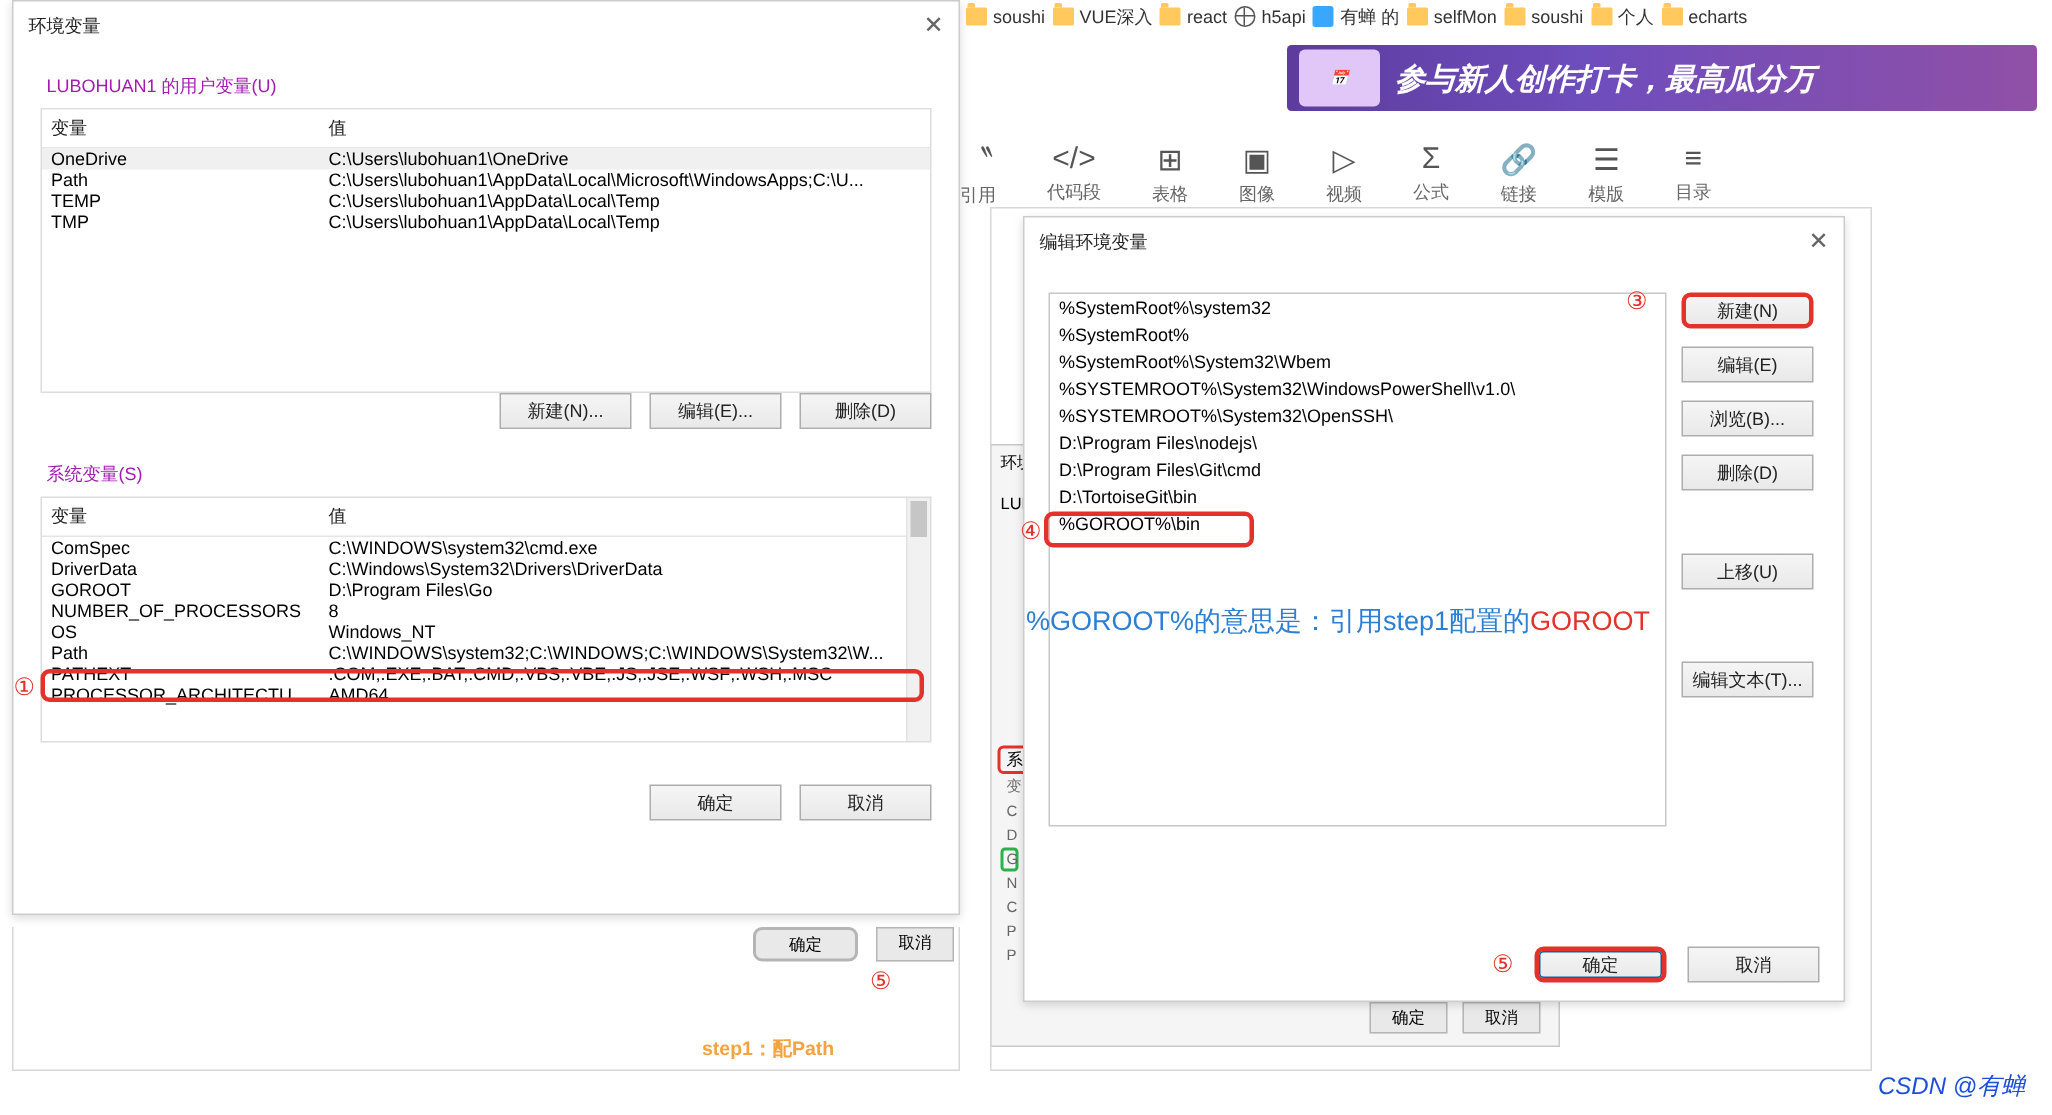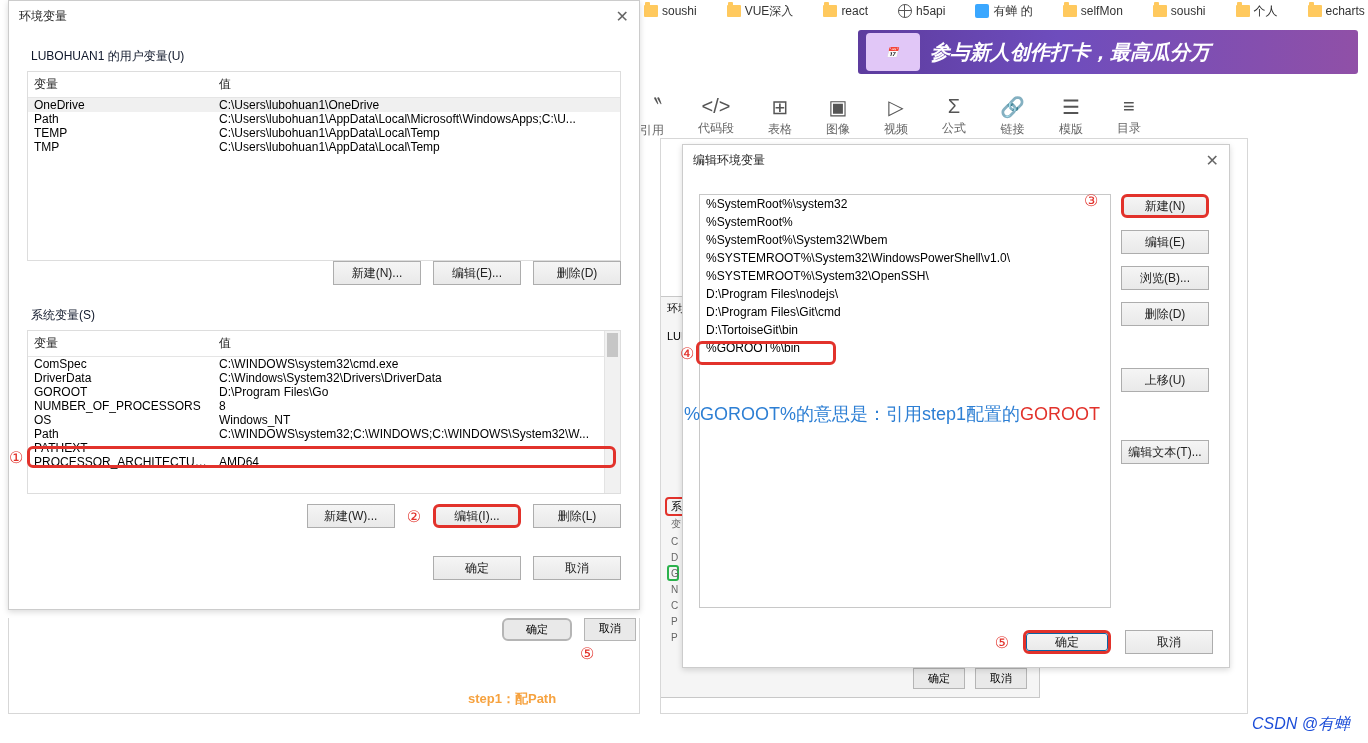--- a/index.html
+++ b/index.html
@@ -1,33 +1,33 @@
 <!DOCTYPE html>
 <html><head>
 <meta charset="utf-8">
 <style>
   * { box-sizing: border-box; font-family: "Microsoft YaHei", Tahoma, Arial, sans-serif; }
   body { margin: 0; width: 1368px; height: 743px; background: #fff; position: relative; overflow: hidden; font-size: 12px; }
-  .bookmarks { position: absolute; top: 0; left: 640px; right: 0; height: 22px; display: flex; gap: 30px; align-items:center; padding-left: 4px;}
+  .bookmarks { position: absolute; top: 0; left: 640px; right: 0; height: 22px; display: flex; gap: 5px; align-items:center; padding-left: 4px;}
   .bookmarks span { display:inline-flex; align-items:center; gap:4px; color:#333; }
   .bm-icon { width:14px; height:12px; background:#ffc95e; border-radius:1px; display:inline-block; position:relative;}
   .bm-icon::before{content:"";position:absolute; top:-3px; left:1px; width:5px; height:3px; background:#ffc95e; border-radius:1px 1px 0 0;}
   .globe-icon{width:14px;height:14px;border:1.2px solid #555;border-radius:50%;display:inline-block;position:relative;}
   .globe-icon::before{content:"";position:absolute;top:0;left:45%;width:1px;height:100%;background:#555;}
   .globe-icon::after{content:"";position:absolute;left:0;top:45%;height:1px;width:100%;background:#555;}
   .blue-ico{width:14px;height:14px;display:inline-block;background:#3aa7ff;border-radius:2px;}
   .banner{position:absolute;top:30px;left:858px;width:500px;height:44px;background:linear-gradient(90deg,#5d3c9e 0%,#6e4dbd 40%,#9050a7 100%);color:#fff;font-size:20px;font-style:italic;font-weight:bold;display:flex;align-items:center;gap:10px;padding-left:8px;border-radius:3px;}
   .banner .img{width:54px;height:38px;background:#e1c7f7;border-radius:4px;display:flex;align-items:center;justify-content:center;font-size:10px;color:#7a4;}
   .toolbar{position:absolute;top:92px;left:640px;right:10px;height:48px;display:flex;gap:34px;align-items:center;color:#555;}
   .tb-item{display:flex;flex-direction:column;align-items:center;gap:2px;font-size:12px;color:#666;}
   .tb-ico{font-size:20px;color:#555;}
   .dialog{position:absolute;background:#fff;border:1px solid #ccc;box-shadow:0 2px 6px rgba(0,0,0,.15);}
   .dlg-title{font-size:12px;padding:6px 10px;display:flex;justify-content:space-between;align-items:center;color:#222;}
   .close-x{font-size:16px;color:#666;cursor:pointer;}
-  .sect-label{padding:0 0 6px 4px;color:#0f172a;}
+  .sect-label{padding:0 0 6px 4px;color:#a21caf;}
   .tbl{border:1px solid #ddd;width:100%;}
   .tbl-head{display:flex;background:#fff;border-bottom:1px solid #e5e5e5;}
   .tbl-head div{padding:4px 6px;color:#222;}
   .col-var{width:185px;}
   .col-val{flex:1;position:relative;}
   .tbl-row{display:flex;}
   .tbl-row div{padding:0 6px;white-space:nowrap;overflow:hidden;text-overflow:ellipsis;}
   .tbl-row.sel{background:#f0f0f0;}
   .btn{min-width:88px;height:24px;border:1px solid #adadad;background:#e1e1e1;background:linear-gradient(#f5f5f5,#e9e9e9);color:#222;font-size:12px;display:inline-flex;align-items:center;justify-content:center;cursor:pointer;}
   .btn-row{display:flex;justify-content:flex-end;gap:12px;}
@@ -218,53 +218,48 @@
       <div class="tbl-row">
           <div class="col-var">OS</div>
           <div class="col-val">Windows_NT</div>
         </div>
       <div class="tbl-row">
           <div class="col-var">Path</div>
           <div class="col-val">C:\WINDOWS\system32;C:\WINDOWS;C:\WINDOWS\System32\W...</div>
         </div>
       <div class="tbl-row">
           <div class="col-var">PATHEXT</div>
+          <div class="col-val">.COM;.EXE;.BAT;.CMD;.VBS;.VBE;.JS;.JSE;.WSF;.WSH;.MSC</div>
         </div>
       <div class="tbl-row">
           <div class="col-var">PROCESSOR_ARCHITECTURE</div>
           <div class="col-val">AMD64</div>
         </div>
       <div class="scroll-stub">
           <div class="thumb"></div>
         </div>
-    </div>
-    <div class="btn-row" style="margin-top:10px;align-items:center;">
-      <span class="btn">新建(W)...</span>
-      <span class="circled">②</span>
-      <span class="btn red-box" style="border-width:3px;">编辑(I)...</span>
-      <span class="btn">删除(L)</span>
     </div>
 
     <div class="btn-row" style="margin-top:28px;">
       <span class="btn">确定</span>
       <span class="btn">取消</span>
     </div>
   </div>
 </div>
 
 <div class="red-box" style="position:absolute;left:27px;top:446px;width:589px;height:22px;pointer-events:none;"></div>
 <span class="circled" style="position:absolute;left:9px;top:448px;">①</span>
 
 <div class="dialog" style="left:682px; top:144px; width:548px; height:524px;">
   <div class="dlg-title">
     <span>编辑环境变量</span>
     <span class="close-x">✕</span>
   </div>
   <div style="padding:18px 16px 0; position:relative; height:calc(100% - 30px);">
-    <div class="list-box" style="width:412px;height:414px;">
+    <div class="list-box" style="width:412px;height:356px;">
       <div class="list-row">%SystemRoot%\system32</div>
       <div class="list-row">%SystemRoot%</div>
       <div class="list-row">%SystemRoot%\System32\Wbem</div>
       <div class="list-row">%SYSTEMROOT%\System32\WindowsPowerShell\v1.0\</div>
       <div class="list-row">%SYSTEMROOT%\System32\OpenSSH\</div>
       <div class="list-row">D:\Program Files\nodejs\</div>
       <div class="list-row">D:\Program Files\Git\cmd</div>
       <div class="list-row">D:\TortoiseGit\bin</div>
       <div class="list-row">%GOROOT%\bin</div>
     </div>

